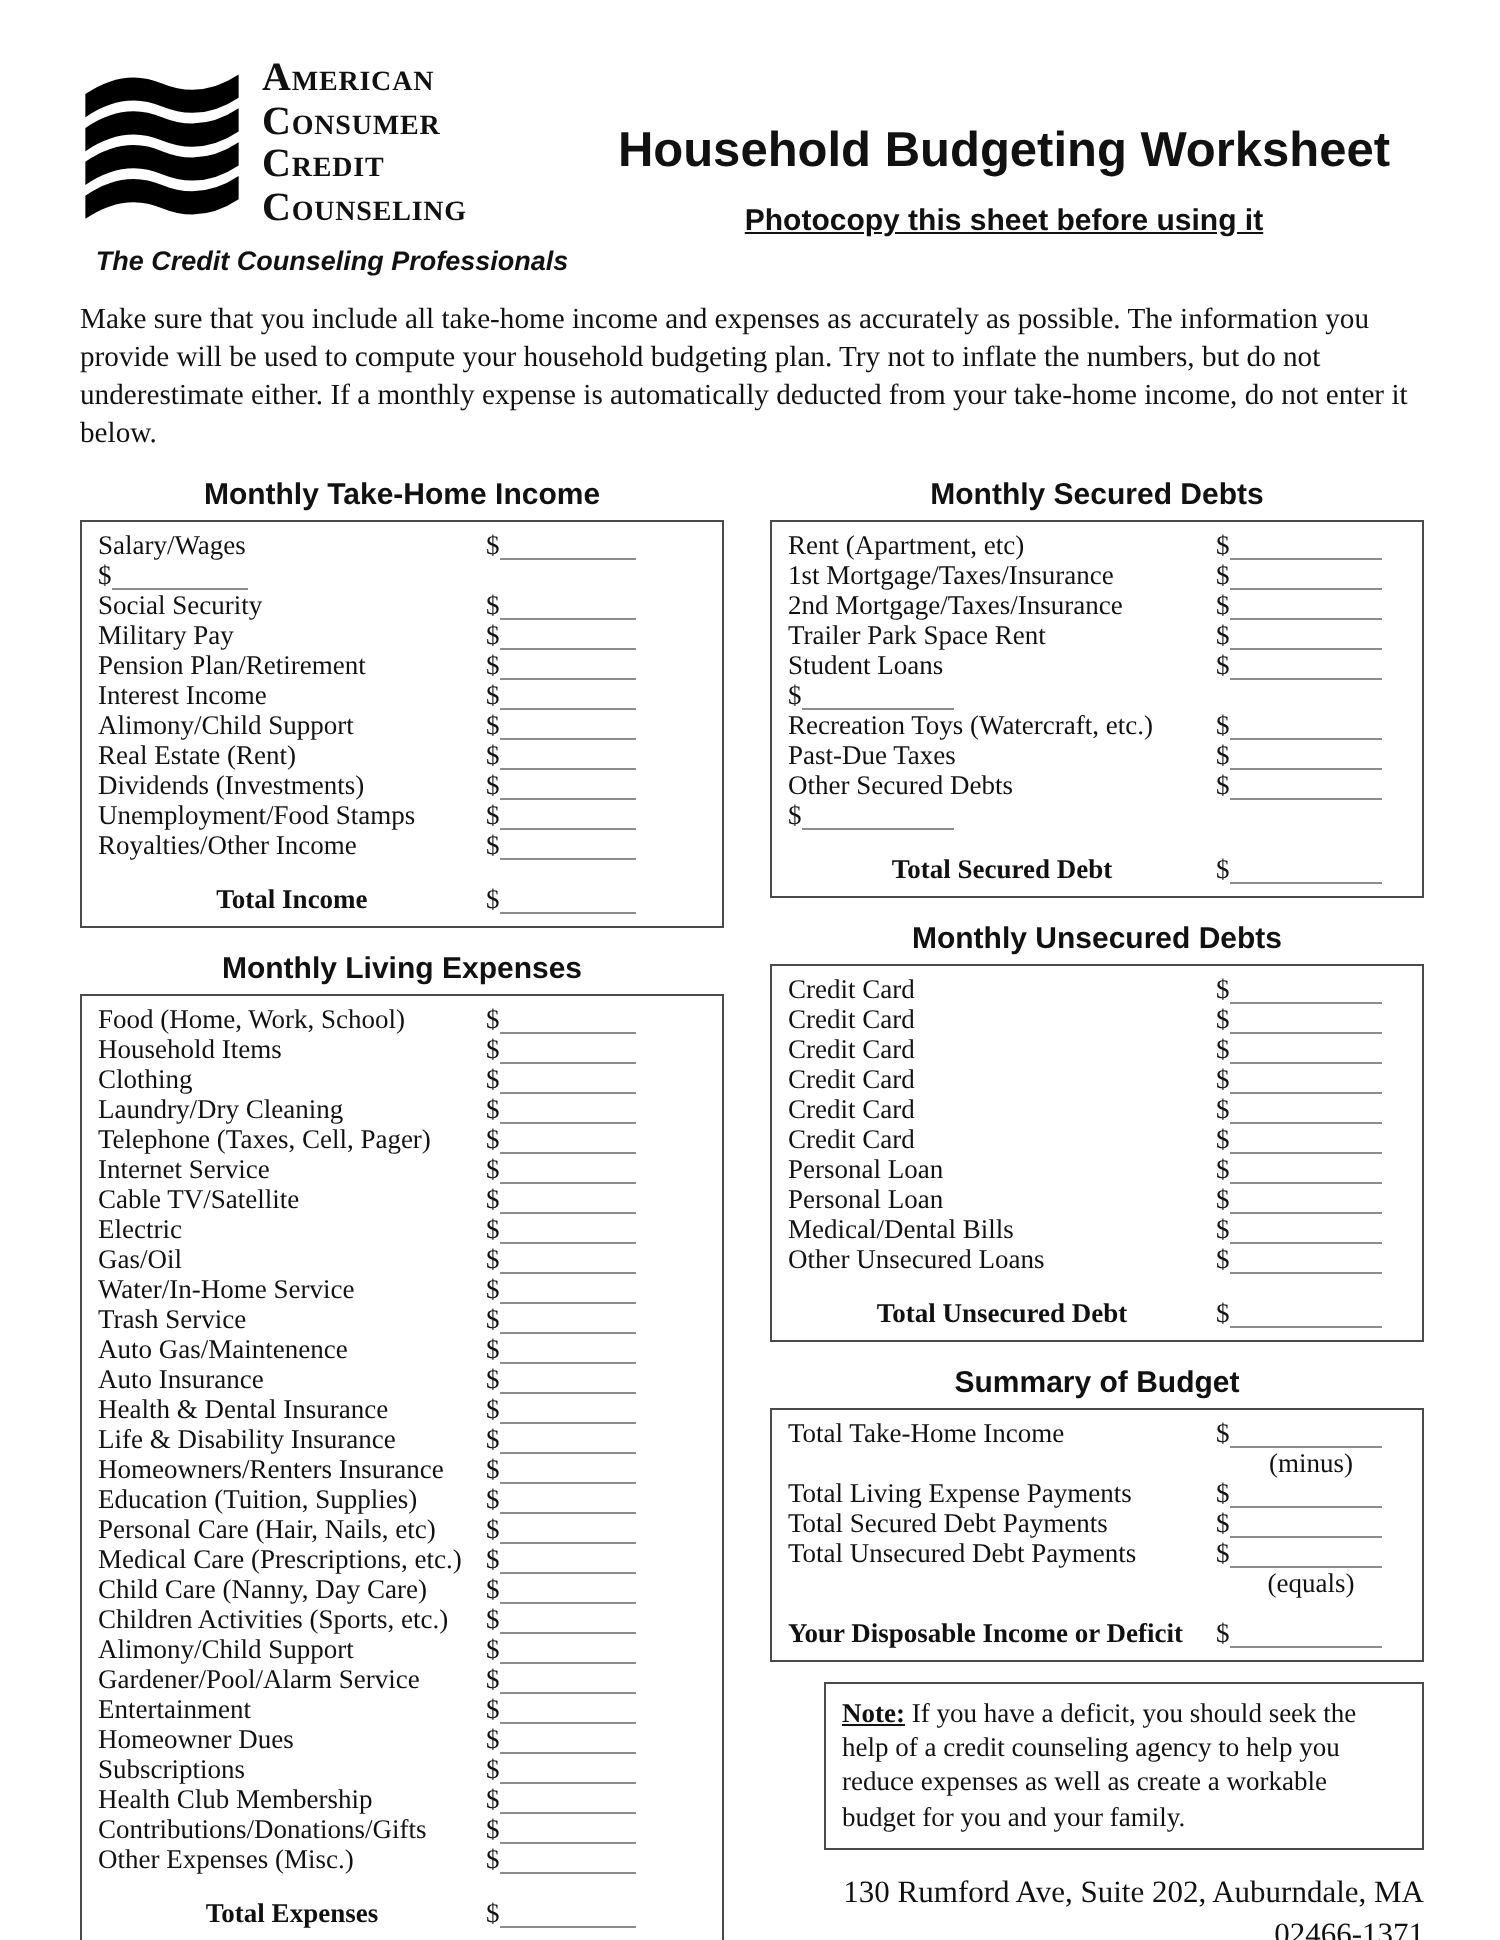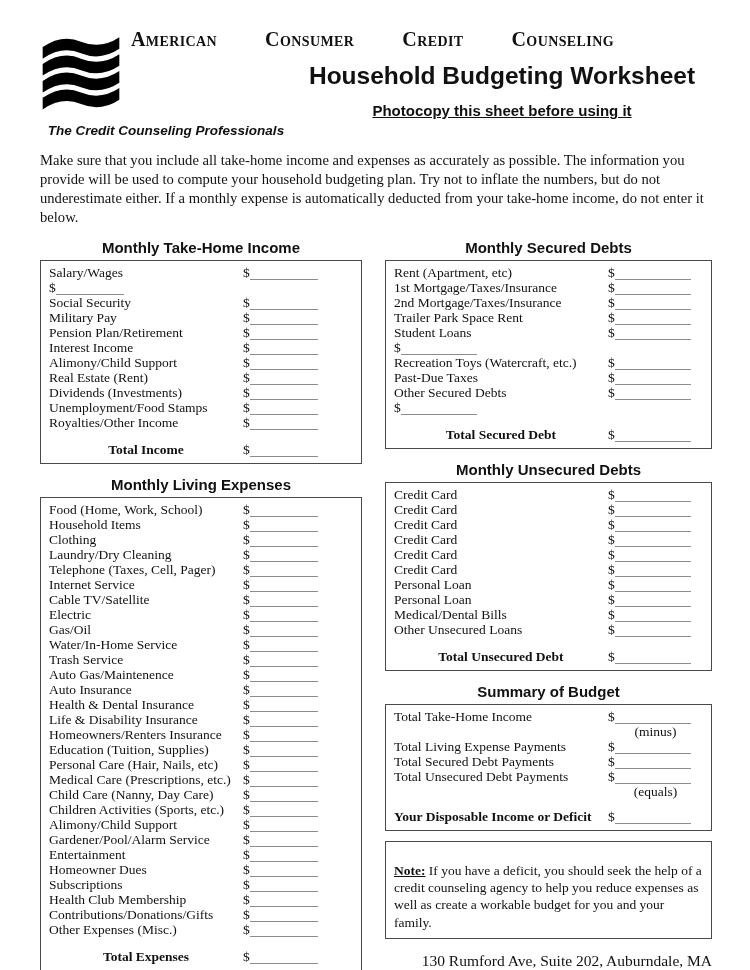--- a/index.html
+++ b/index.html
@@ -6,21 +6,21 @@
   * { margin:0; padding:0; box-sizing:border-box; }
   html,body { width:750px; height:970px; background:#ffffff; overflow:hidden; }
   body { font-family:"Liberation Serif", serif; color:var(--ink); }
   .page { padding:28px 38px 0 40px; }
 
   
   .header { display:flex; }
   .logo-block { width:252px; flex:none; }
   .logo-row { display:flex; gap:9px; }
   .flag { width:82px; height:88px; flex:none; }
-  .wordmark { display:flex; flex-direction:row; justify-content:space-between; padding:1px 0;gap:48px; }
+  .wordmark { display:flex; flex-direction:column; justify-content:space-between; padding:1px 0; }
   .wordmark span { font-family:"Liberation Serif", serif; font-weight:700; font-variant:small-caps;
                    font-size:20px; line-height:21px; letter-spacing:0.4px; white-space:nowrap; }
   .tagline { margin-top:7px; font-family:"Liberation Sans", sans-serif; font-style:italic;
              font-weight:700; font-size:13.5px; white-space:nowrap;text-align:center; }
   .title-block { flex:1; text-align:center; padding-top:34px; }
   .doc-title { font-family:"Liberation Sans", sans-serif; font-size:24.5px; font-weight:700; }
   .doc-subtitle { margin-top:12px; font-family:"Liberation Sans", sans-serif; font-size:15px;
                   font-weight:700; text-decoration:underline; }
 
   
@@ -48,22 +48,22 @@
   .total-row .label { text-align:center; font-weight:700; }
 
   
   .paren-row { display:flex; font-size:13.5px; line-height:15px; }
   .paren-row .fill { flex:1; }
   .paren-row .paren { width:95px; flex:none; text-align:center; }
   .result-row { margin-top:10px; }
   .result-row .label { font-weight:700; text-align:left; }
 
   
-  .note-box { border:1px solid var(--border); margin-top:10px; padding:20px 8px 7px 8px;
-              font-size:13.5px; line-height:1.28; }
+  .note-box { border:1px solid var(--border); margin-top:10px; padding:6px 8px 7px 8px;
+              font-size:13.5px; line-height:1.28;margin-left:27px; }
   .note-label { font-weight:700; text-decoration:underline; }
   .footer { margin-top:11px; text-align:right; font-size:15.5px; line-height:1.38; }
 </style>
 </head>
 <body>
 
 <div class="page">
 
   <header class="header">
     <div class="logo-block">

